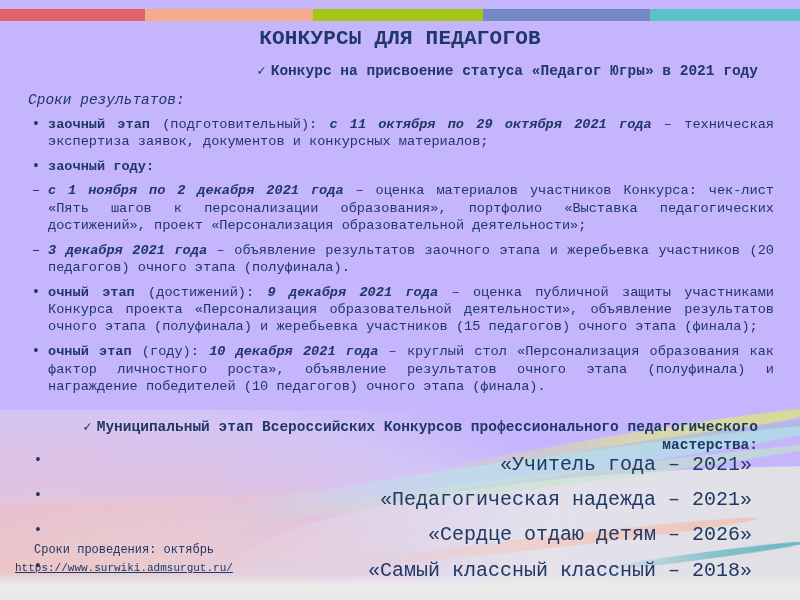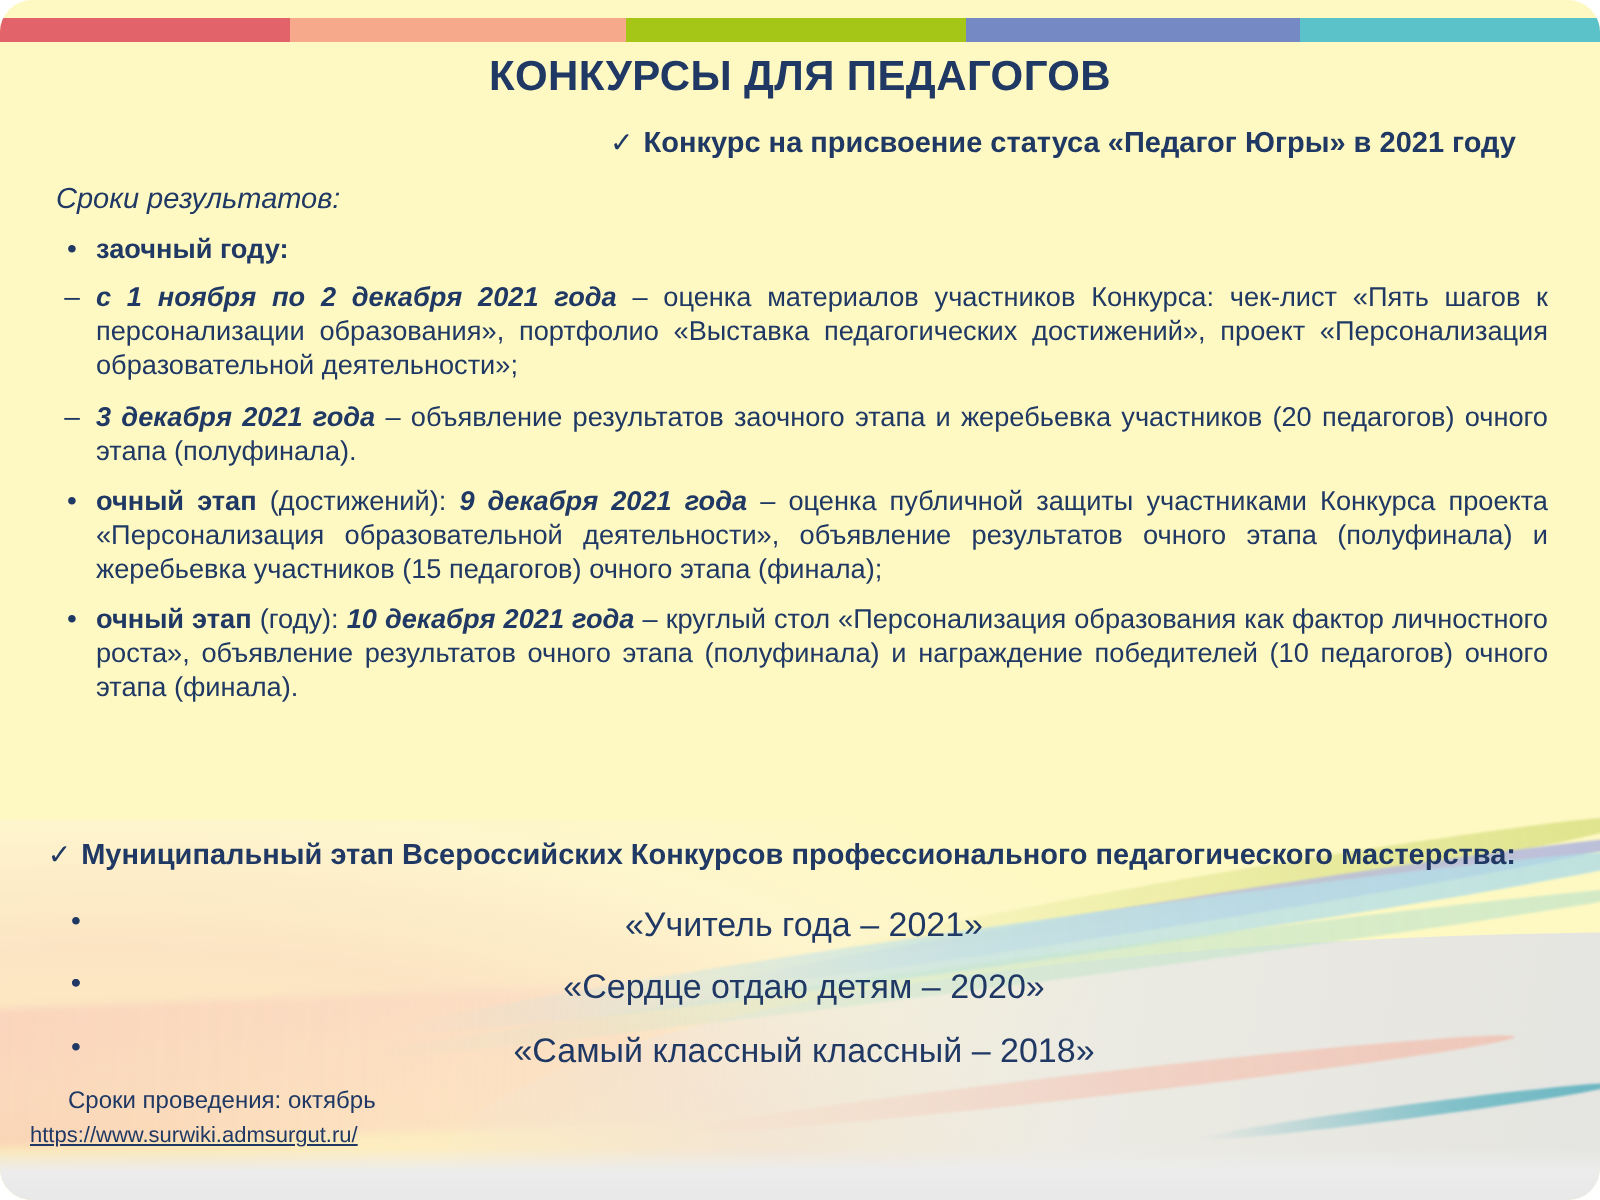--- a/index.html
+++ b/index.html
@@ -5,24 +5,23 @@
   html, body {
     margin: 0;
     padding: 0;
     background: #ffffff;
   }
   #slide {
     position: relative;
     width: 800px;
     height: 600px;
     overflow: hidden;
-    background: #fef9c3;
-    font-family: Liberation Sans, sans-serif;
-    color: #1F3864;
-    border-radius: 16px;
+    background: #c4b5fd;
+    font-family: Liberation Mono, monospace;
+    color: #1F3864;
   }
 
   
   .bg-layer {
     position: absolute;
     inset: 0;
     pointer-events: none;
   }
   .bg-warm {
     position: absolute;
@@ -199,23 +198,23 @@
 
   b.kw { font-weight: bold; }
   i.dt { font-style: italic; font-weight: bold; }
 
   #list-comps {
     left: 52px;
     top: 452px;
     width: 700px;
   }
   #list-comps li {
-    font-size: 17px;
+    font-size: 20px;
     margin-bottom: 10px;
-    text-align: center;
+    text-align: right;
   }
   #list-comps li .marker { left: -22px; }
 
   .footline {
     position: absolute;
     left: 34px;
     font-size: 12px;
     color: #1F3864;
   }
   #footer-terms { top: 543px; }
@@ -258,35 +257,36 @@
 
     <div class="slide-title">КОНКУРСЫ ДЛЯ ПЕДАГОГОВ</div>
 
     <div class="sec-head" id="sec-head-1">
       <span class="chk">✓</span><span>Конкурс на присвоение статуса «Педагог Югры» в 2021 году</span>
     </div>
 
     <div class="intro" id="intro-1">Сроки результатов:</div>
 
     <ul class="blist" id="list-main">
+        <li><span class="marker dot"></span><b class="kw">заочный этап</b><span> (подготовительный): </span><i class="dt">с 11 октября по 29 октября 2021 года</i><span> – техническая экспертиза заявок, документов и конкурсных материалов;</span></li>
         <li class="tight"><span class="marker dot"></span><b class="kw">заочный году:</b></li>
         <li><span class="marker dash"></span><i class="dt">с 1 ноября по 2 декабря 2021 года</i><span> – оценка материалов участников Конкурса: чек-лист «Пять шагов к персонализации образования», портфолио «Выставка педагогических достижений», проект «Персонализация образовательной деятельности»;</span></li>
         <li><span class="marker dash"></span><i class="dt">3 декабря 2021 года</i><span> – объявление результатов заочного этапа и жеребьевка участников (20 педагогов) очного этапа (полуфинала).</span></li>
         <li><span class="marker dot"></span><b class="kw">очный этап</b><span> (достижений):  </span><i class="dt">9 декабря 2021 года</i><span> – оценка публичной защиты участниками Конкурса проекта «Персонализация образовательной деятельности», объявление результатов очного этапа (полуфинала) и жеребьевка участников (15 педагогов) очного этапа (финала);</span></li>
         <li><span class="marker dot"></span><b class="kw">очный этап</b><span> (году): </span><i class="dt">10 декабря 2021 года</i><span> – круглый стол «Персонализация образования как фактор личностного роста», объявление результатов очного этапа (полуфинала) и награждение победителей (10 педагогов) очного этапа (финала).</span></li>
       </ul>
 
     <div class="sec-head" id="sec-head-2">
       <span class="chk">✓</span><span>Муниципальный этап Всероссийских Конкурсов профессионального педагогического мастерства:</span>
     </div>
 
     <ul class="blist" id="list-comps">
         <li><span class="marker dot"></span><span>«Учитель года – 2021»</span></li>
-        <li><span class="marker dot"></span></li>
-        <li><span class="marker dot"></span><span>«Сердце отдаю детям – 2020»</span></li>
+        <li><span class="marker dot"></span><span>«Педагогическая надежда – 2021»</span></li>
+        <li><span class="marker dot"></span><span>«Сердце отдаю детям – 2026»</span></li>
         <li><span class="marker dot"></span><span>«Самый классный классный – 2018»</span></li>
       </ul>
 
     <div class="footline" id="footer-terms">Сроки проведения: октябрь</div>
 
     <a class="footlink" href="#">https://www.surwiki.admsurgut.ru/</a>
 
   </div>
 </div>
 

